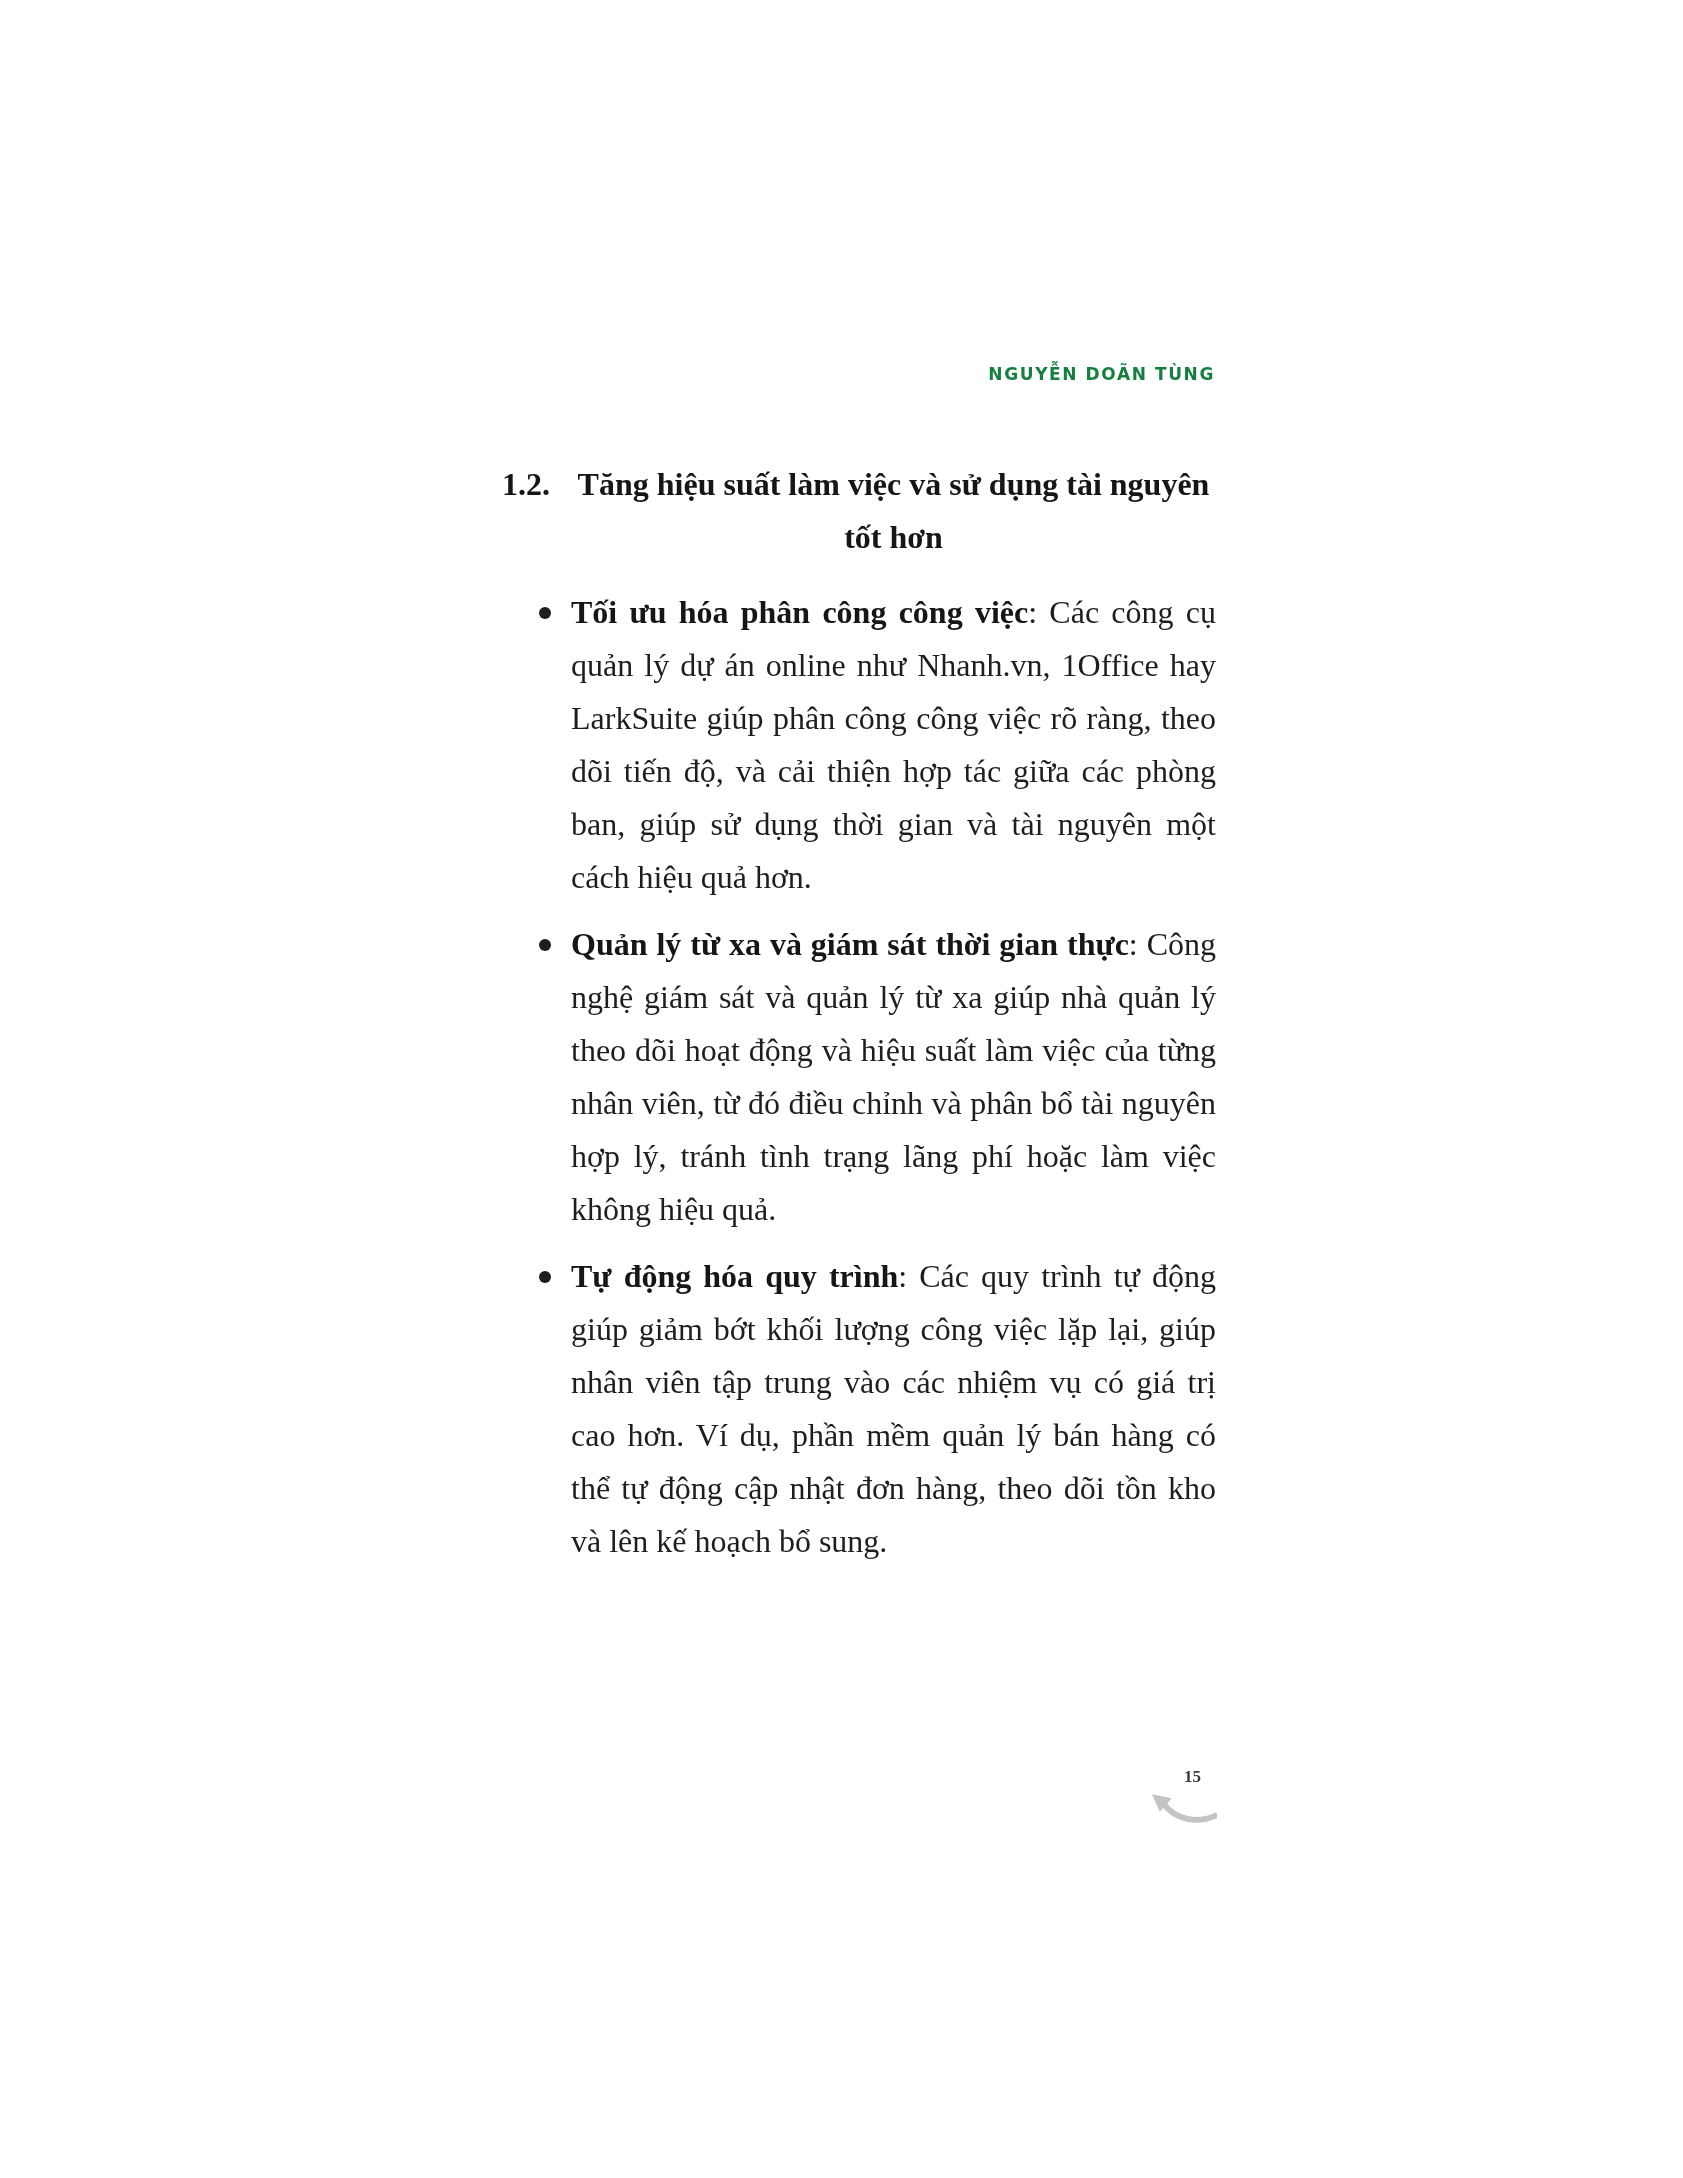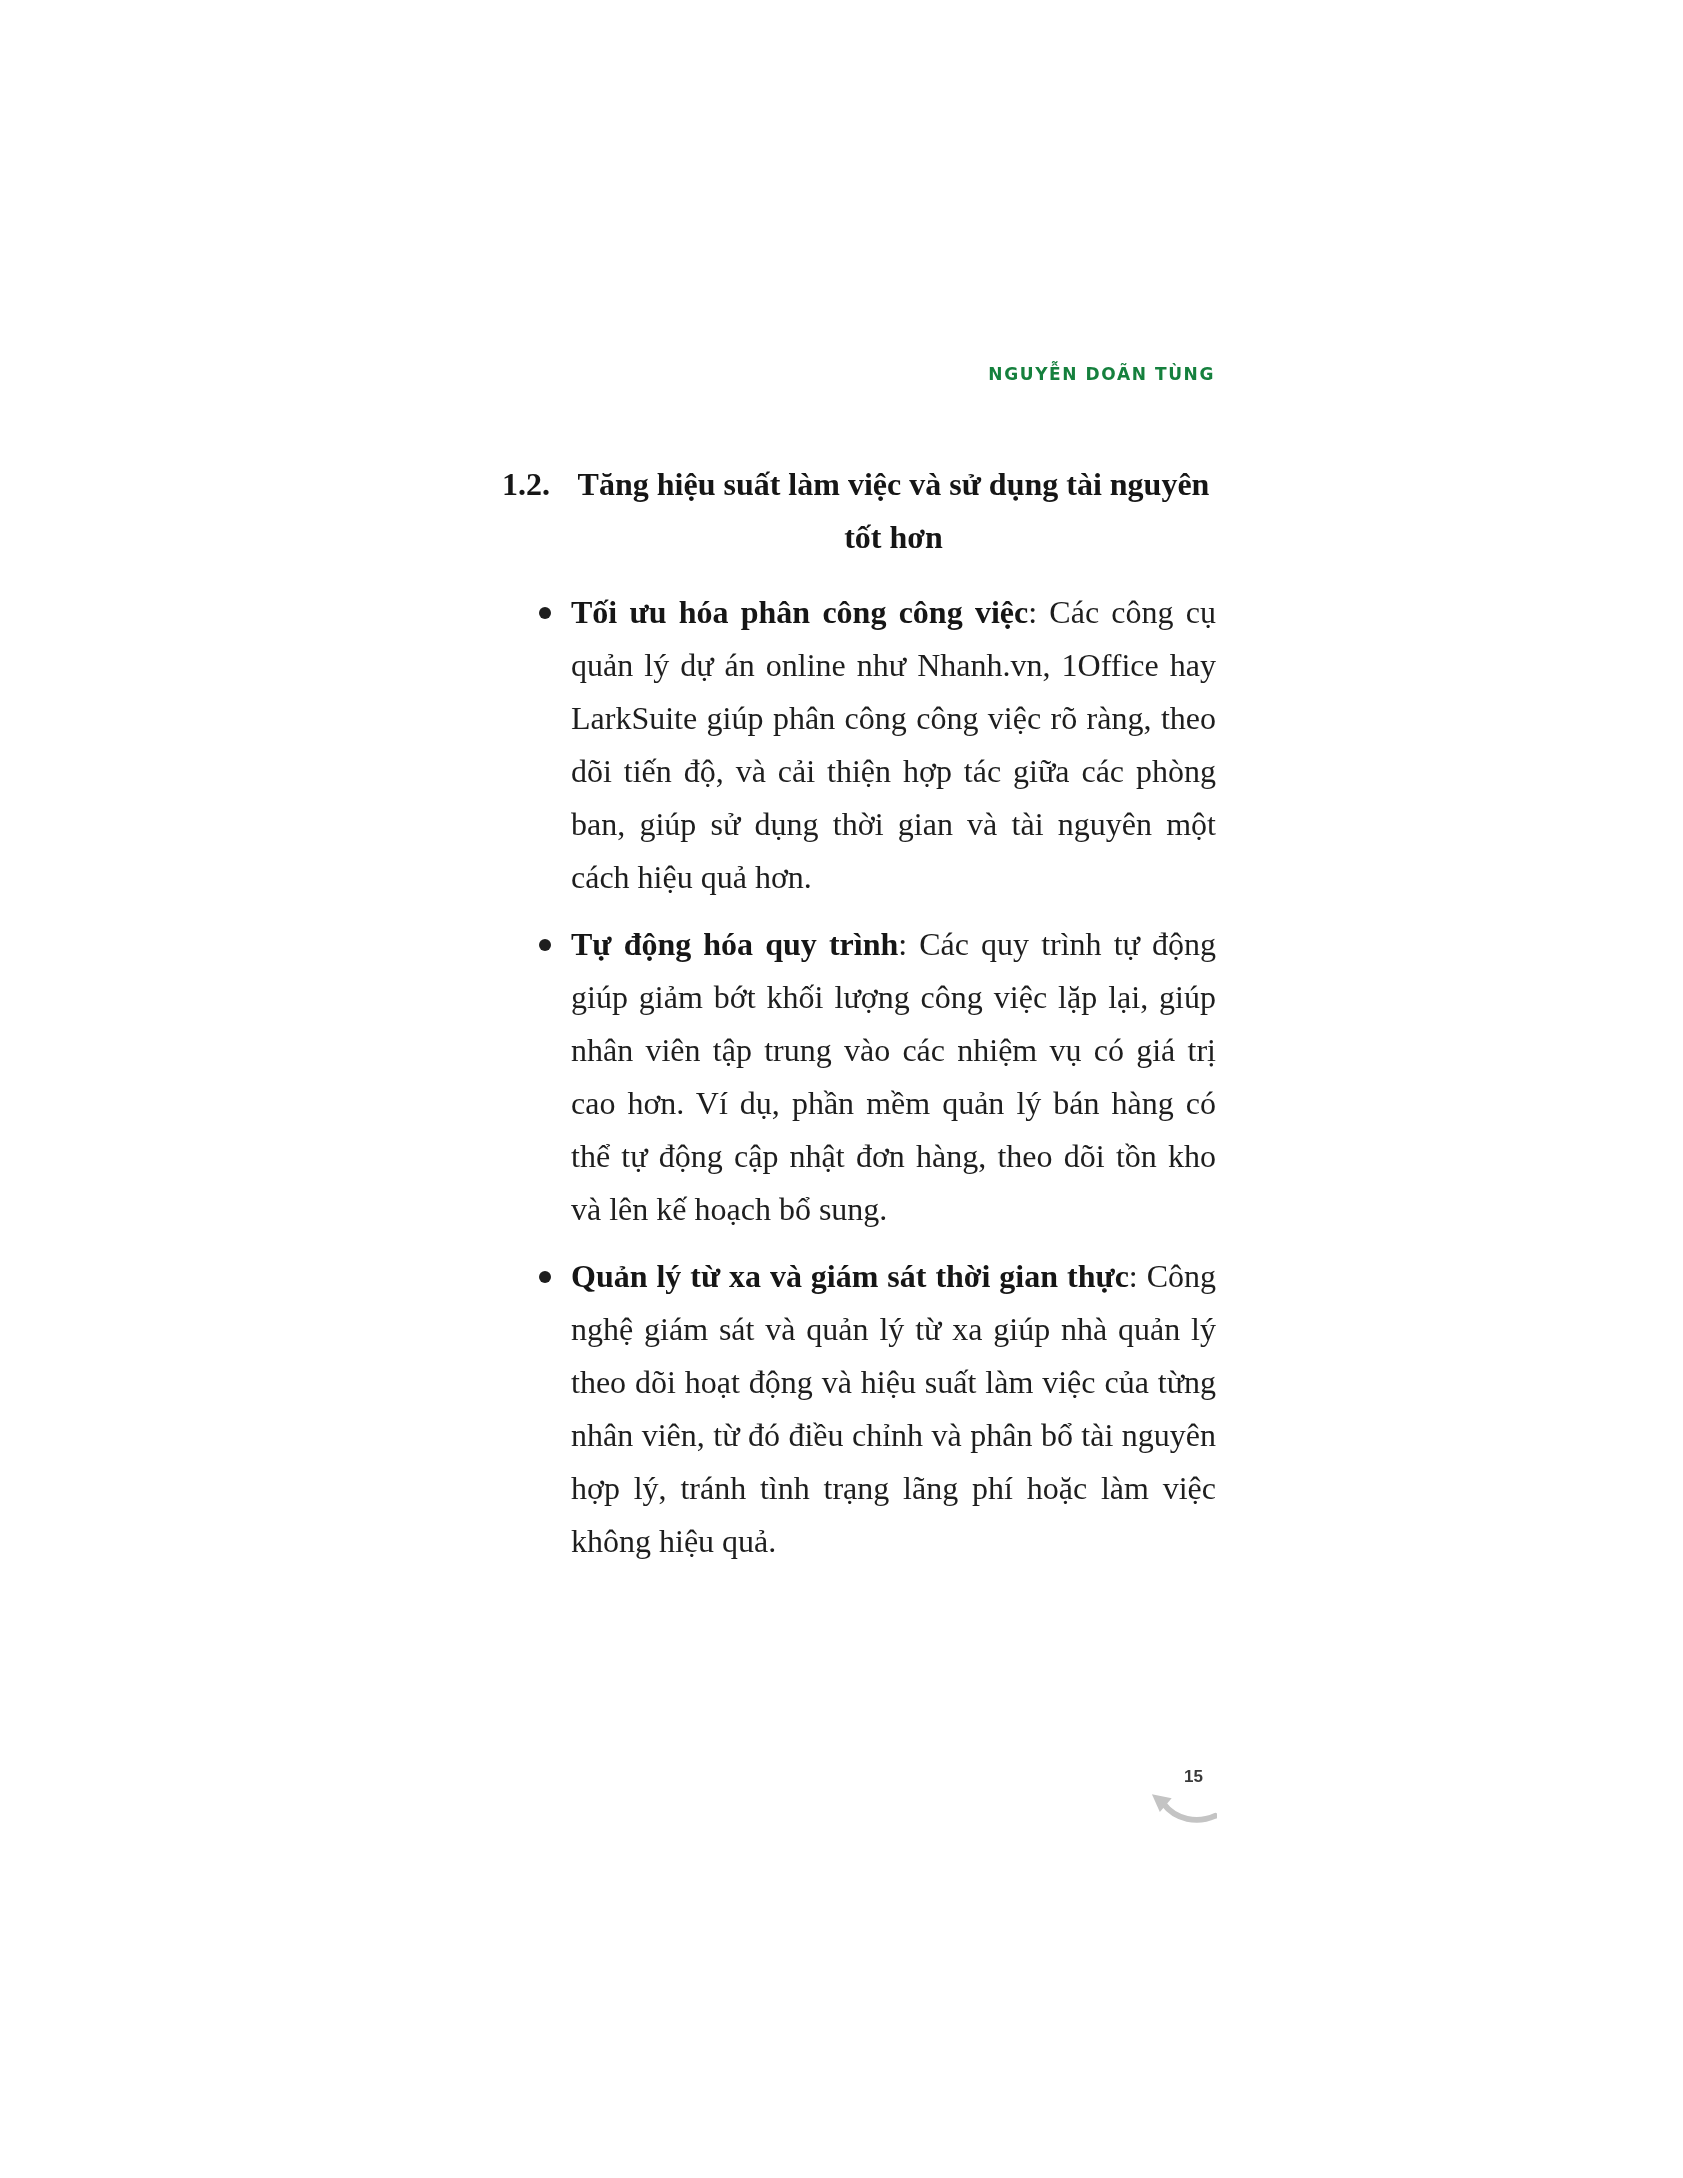--- a/index.html
+++ b/index.html
@@ -66,21 +66,21 @@
     }
     .heading-number {
       position: absolute;
       left: 7px;
       top: 0;
     }
     .page-number {
       position: absolute;
       top: 1767px;
       left: 1184px;
-      font-family: Liberation Sans, sans-serif;
+      font-family: Liberation Serif, serif;
       font-weight: bold;
       font-size: 17px;
       color: #3a3a3a;
     }
     .page-arrow {
       position: absolute;
       top: 1790px;
       left: 1148px;
       width: 69px;
       height: 36px;
@@ -99,26 +99,26 @@
     <span>Tăng hiệu suất làm việc và sử dụng tài nguyên tốt hơn</span>
   </div>
 
   <p class="bullet">
     <span class="bullet-dot"></span>
     <span class="term">Tối ưu hóa phân công công việc</span><span>: Các công cụ quản lý dự án online như Nhanh.vn, 1Office hay LarkSuite giúp phân công công việc rõ ràng, theo dõi tiến độ, và cải thiện hợp tác giữa các phòng ban, giúp sử dụng thời gian và tài nguyên một cách hiệu quả hơn.</span>
   </p>
 
   <p class="bullet">
     <span class="bullet-dot"></span>
-    <span class="term">Tự động hóa quy trình</span><span>: Các quy trình tự động giúp giảm bớt khối lượng công việc lặp lại, giúp nhân viên tập trung vào các nhiệm vụ có giá trị cao hơn. Ví dụ, phần mềm quản lý bán hàng có thể tự động cập nhật đơn hàng, theo dõi tồn kho và lên kế hoạch bổ sung.</span>
+    <span class="term">Quản lý từ xa và giám sát thời gian thực</span><span>: Công nghệ giám sát và quản lý từ xa giúp nhà quản lý theo dõi hoạt động và hiệu suất làm việc của từng nhân viên, từ đó điều chỉnh và phân bổ tài nguyên hợp lý, tránh tình trạng lãng phí hoặc làm việc không hiệu quả.</span>
   </p>
 
   <p class="bullet">
     <span class="bullet-dot"></span>
-    <span class="term">Quản lý từ xa và giám sát thời gian thực</span><span>: Công nghệ giám sát và quản lý từ xa giúp nhà quản lý theo dõi hoạt động và hiệu suất làm việc của từng nhân viên, từ đó điều chỉnh và phân bổ tài nguyên hợp lý, tránh tình trạng lãng phí hoặc làm việc không hiệu quả.</span>
+    <span class="term">Tự động hóa quy trình</span><span>: Các quy trình tự động giúp giảm bớt khối lượng công việc lặp lại, giúp nhân viên tập trung vào các nhiệm vụ có giá trị cao hơn. Ví dụ, phần mềm quản lý bán hàng có thể tự động cập nhật đơn hàng, theo dõi tồn kho và lên kế hoạch bổ sung.</span>
   </p>
 
 </div>
 
 <div class="page-number">15</div>
 
 <svg class="page-arrow" viewBox="0 0 70 36" xmlns="http://www.w3.org/2000/svg">
   <path d="M68 26 C 50 34, 28 30, 16 14" fill="none" stroke="#c4c4c4" stroke-width="6" stroke-linecap="round"></path>
   <polygon points="4,4 24,8 12,22" fill="#c4c4c4"></polygon>
 </svg>

